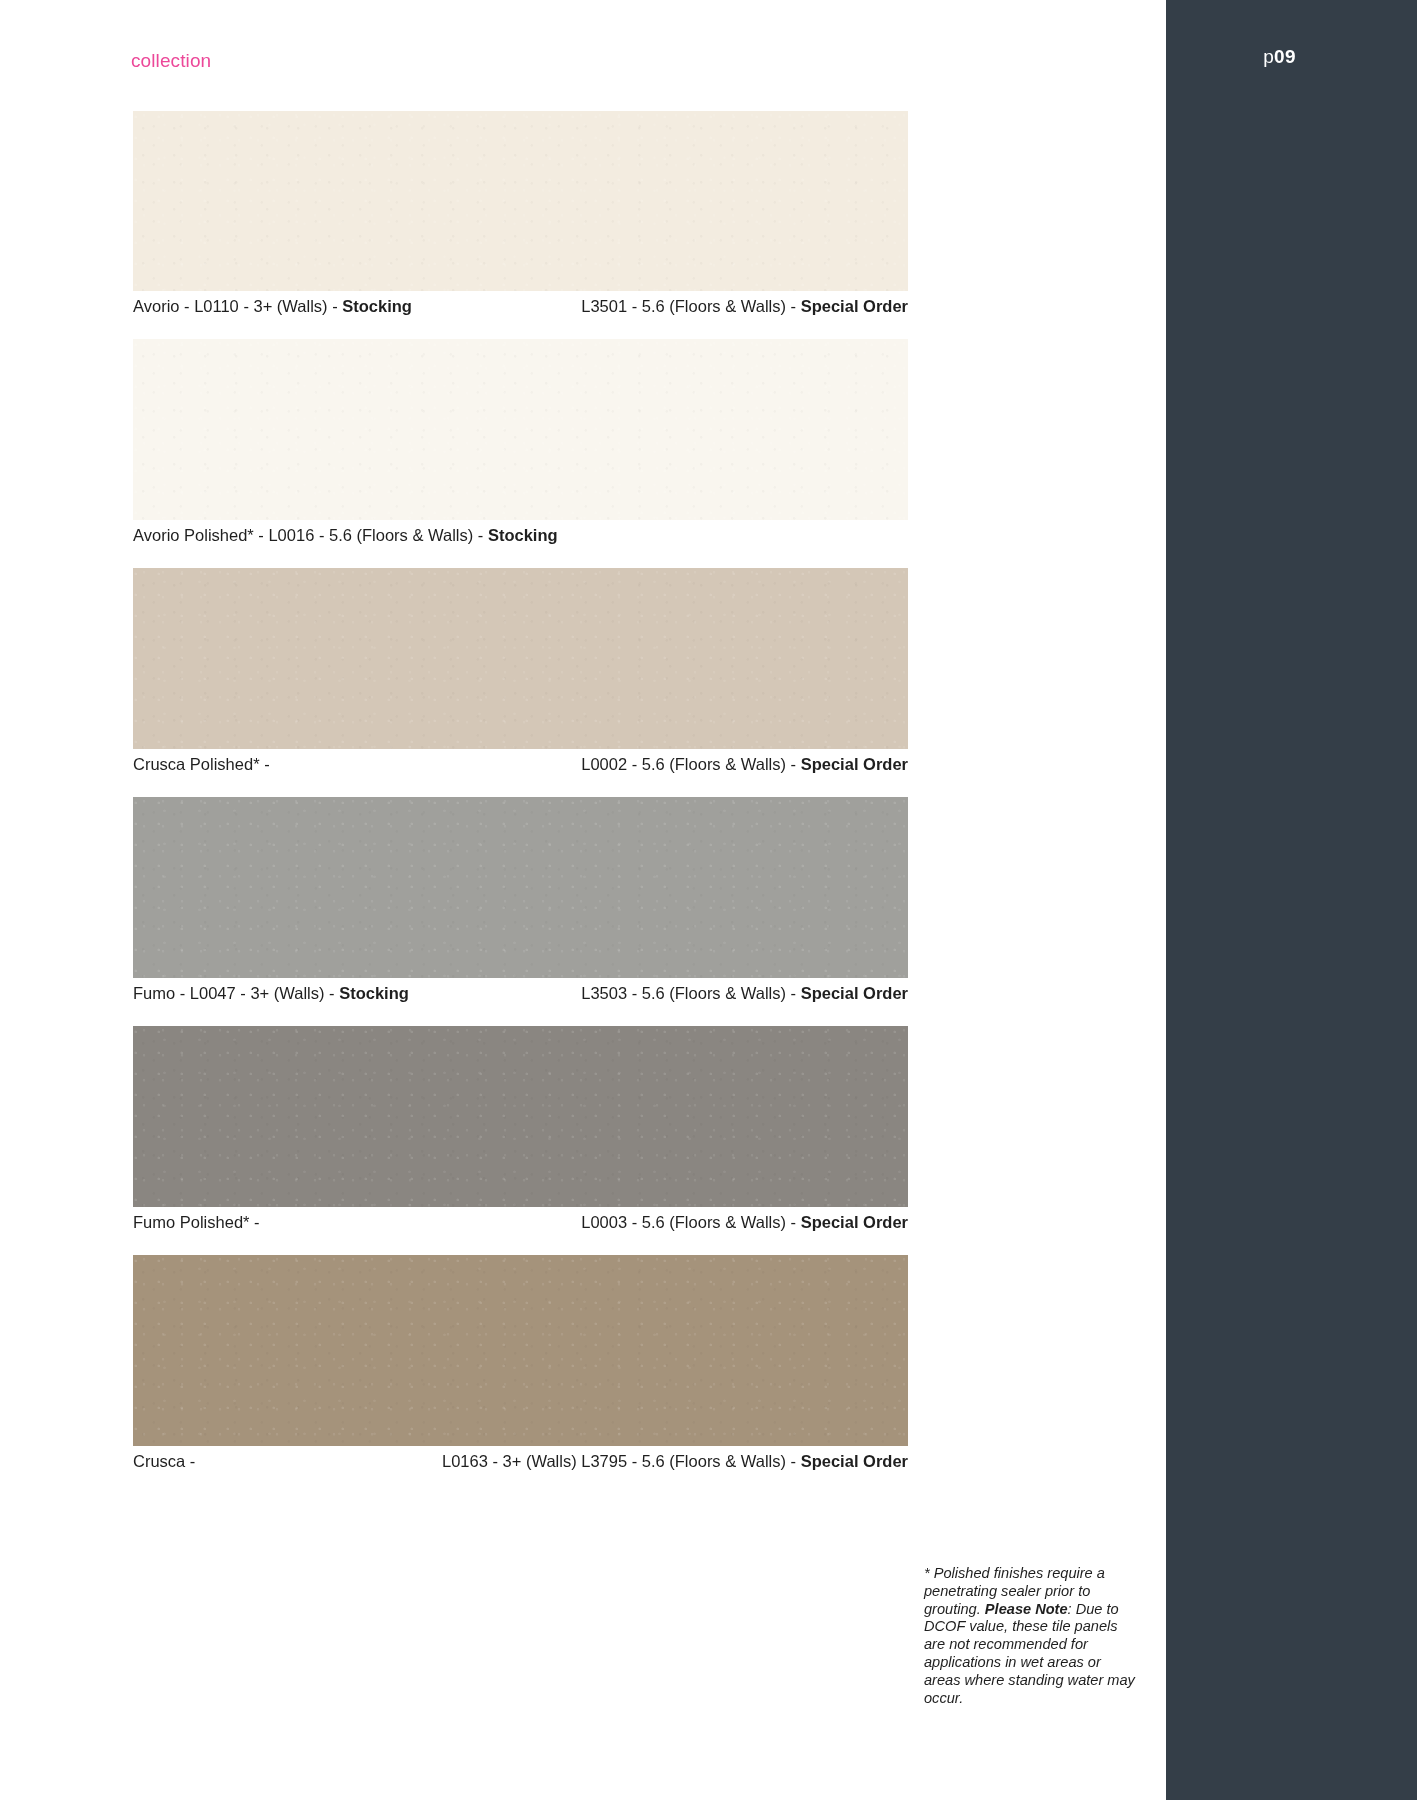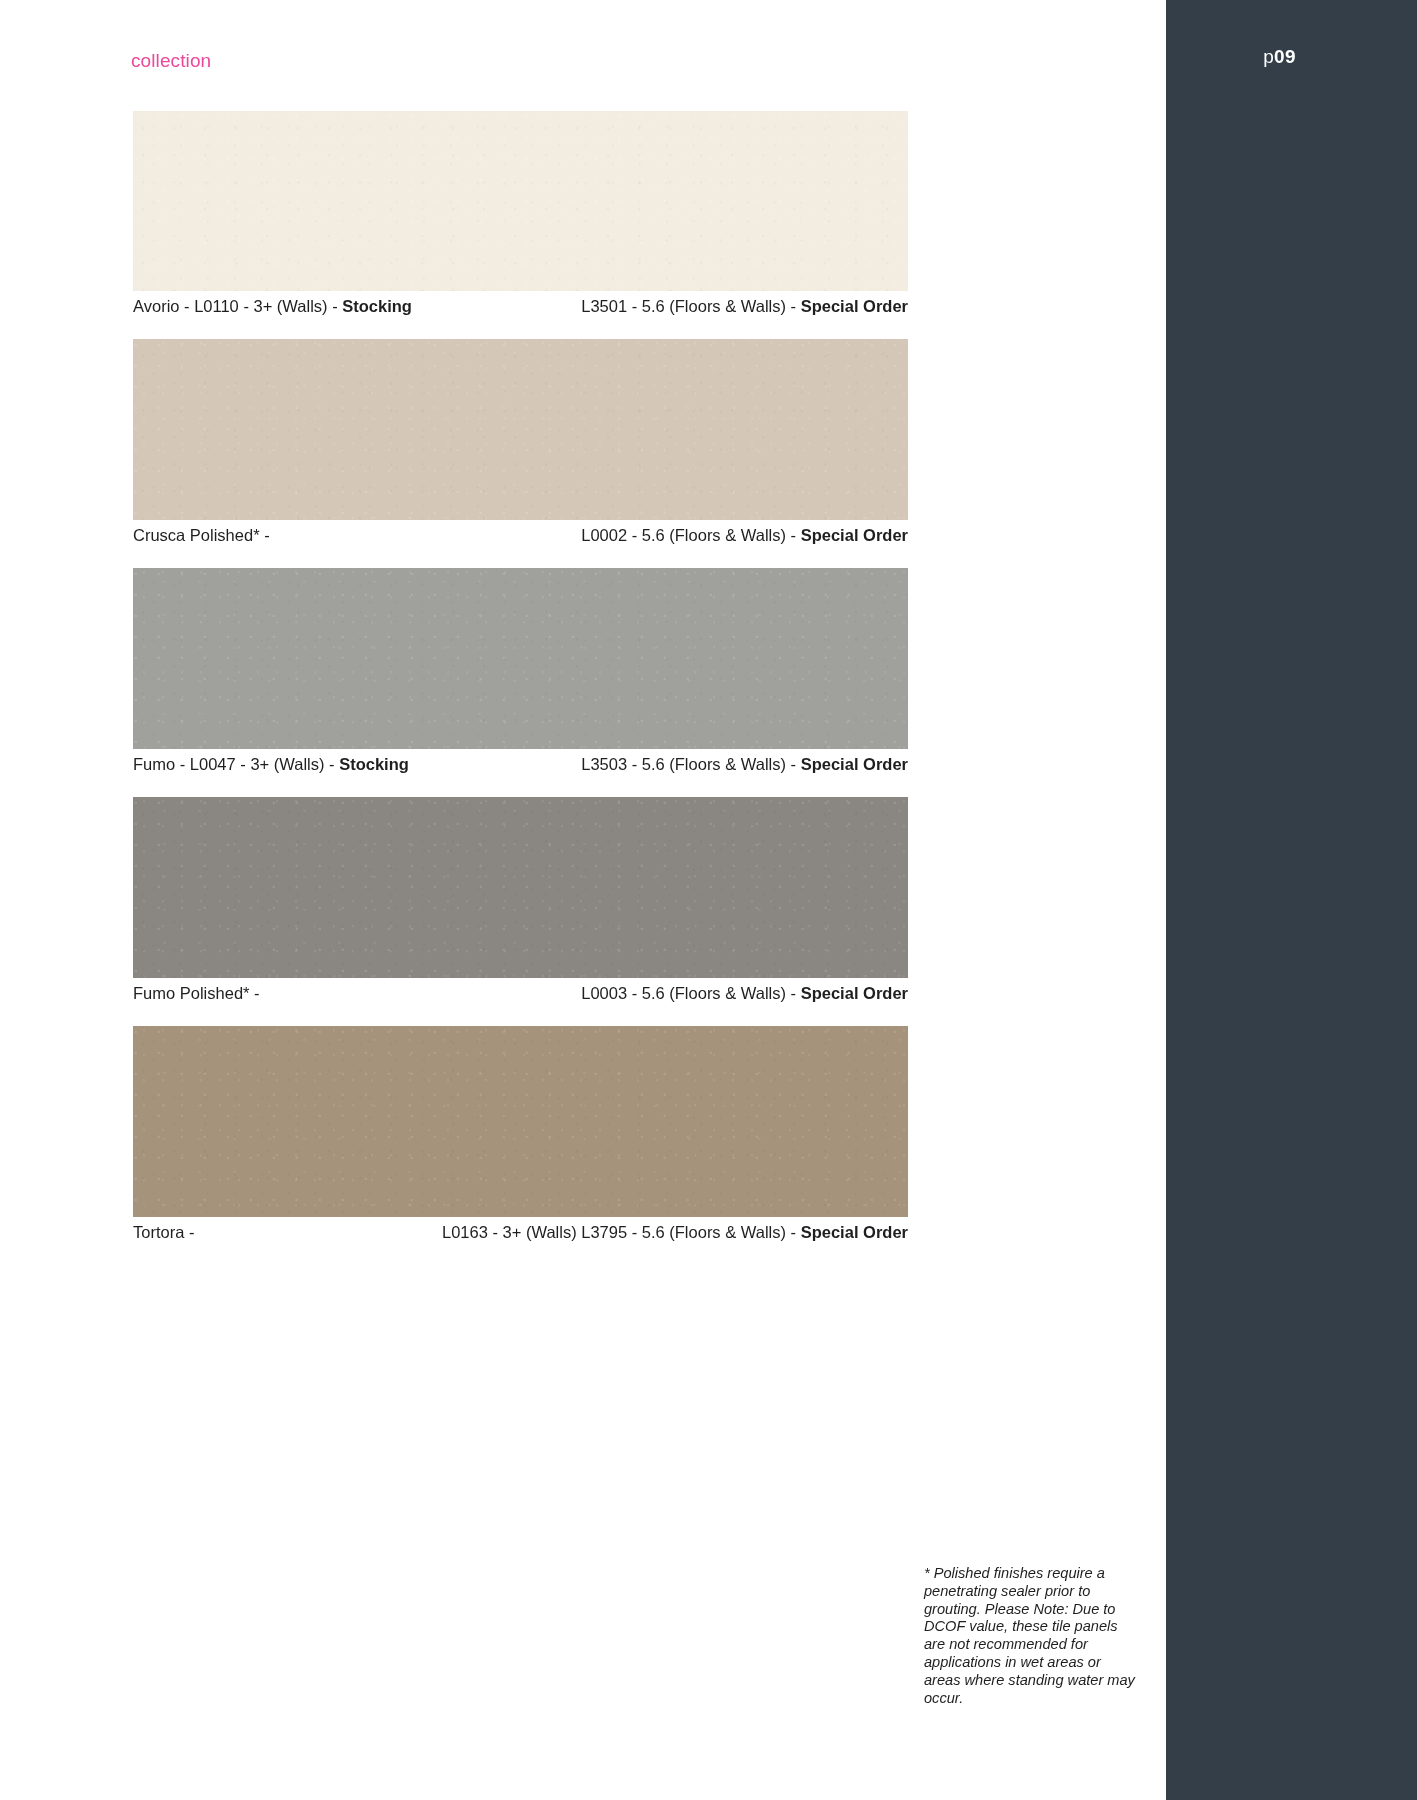--- a/index.html
+++ b/index.html
@@ -117,21 +117,21 @@
     position: absolute;
     left: 924px;
     top: 1565px;
     width: 215px;
     font-size: 14.6px;
     line-height: 17.8px;
     font-style: italic;
     color: #1f1f1f;
   }
   .footnote b {
-    font-weight: 400;
+    font-weight: 700;
     font-style: italic;
   }
 </style>
 </head>
 <body>
 
 <div class="page">
 
   <div class="right-band"></div>
 
@@ -140,20 +140,27 @@
   </div>
 
   <div class="collection-label">collection</div>
 
   <div class="tile-column">
       <div class="tile-block">
         <div class="swatch" style="height: 180px; background: rgb(243, 236, 224);"></div>
         <div class="caption-row">
           <div class="caption-left"><span>Avorio - L0110 - 3+ (Walls) - </span><b>Stocking</b></div>
           <div class="caption-right"><span>L3501 - 5.6 (Floors &amp; Walls) - </span><b>Special Order</b></div>
+        </div>
+      </div>
+      <div class="tile-block">
+        <div class="swatch" style="height: 181px; background: rgb(249, 246, 239);"></div>
+        <div class="caption-row">
+          <div class="caption-left"><span>Avorio Polished* - L0016 - 5.6 (Floors &amp; Walls) - </span><b>Stocking</b></div>
+          <div class="caption-right"><span></span><b></b></div>
         </div>
       </div>
       <div class="tile-block">
         <div class="swatch" style="height: 181px; background: rgb(212, 199, 183);"></div>
         <div class="caption-row">
           <div class="caption-left"><span>Crusca Polished* - </span><b></b></div>
           <div class="caption-right"><span>L0002 - 5.6 (Floors &amp; Walls) - </span><b>Special Order</b></div>
         </div>
       </div>
       <div class="tile-block">
@@ -166,21 +173,21 @@
       <div class="tile-block">
         <div class="swatch" style="height: 181px; background: rgb(138, 134, 129);"></div>
         <div class="caption-row">
           <div class="caption-left"><span>Fumo Polished* - </span><b></b></div>
           <div class="caption-right"><span>L0003 - 5.6 (Floors &amp; Walls) - </span><b>Special Order</b></div>
         </div>
       </div>
       <div class="tile-block">
         <div class="swatch" style="height: 191px; background: rgb(165, 147, 123);"></div>
         <div class="caption-row">
-          <div class="caption-left"><span>Tortora - </span><b></b></div>
+          <div class="caption-left"><span>Crusca - </span><b></b></div>
           <div class="caption-right"><span>L0163 - 3+ (Walls) L3795 - 5.6 (Floors &amp; Walls) - </span><b>Special Order</b></div>
         </div>
       </div>
     </div>
 
   <div class="footnote">
     <span>* Polished finishes require a penetrating sealer prior to grouting. </span><b>Please Note</b><span>: Due to DCOF value, these tile panels are not recommended for applications in wet areas or areas where standing water may occur.</span>
   </div>
 
 </div>

